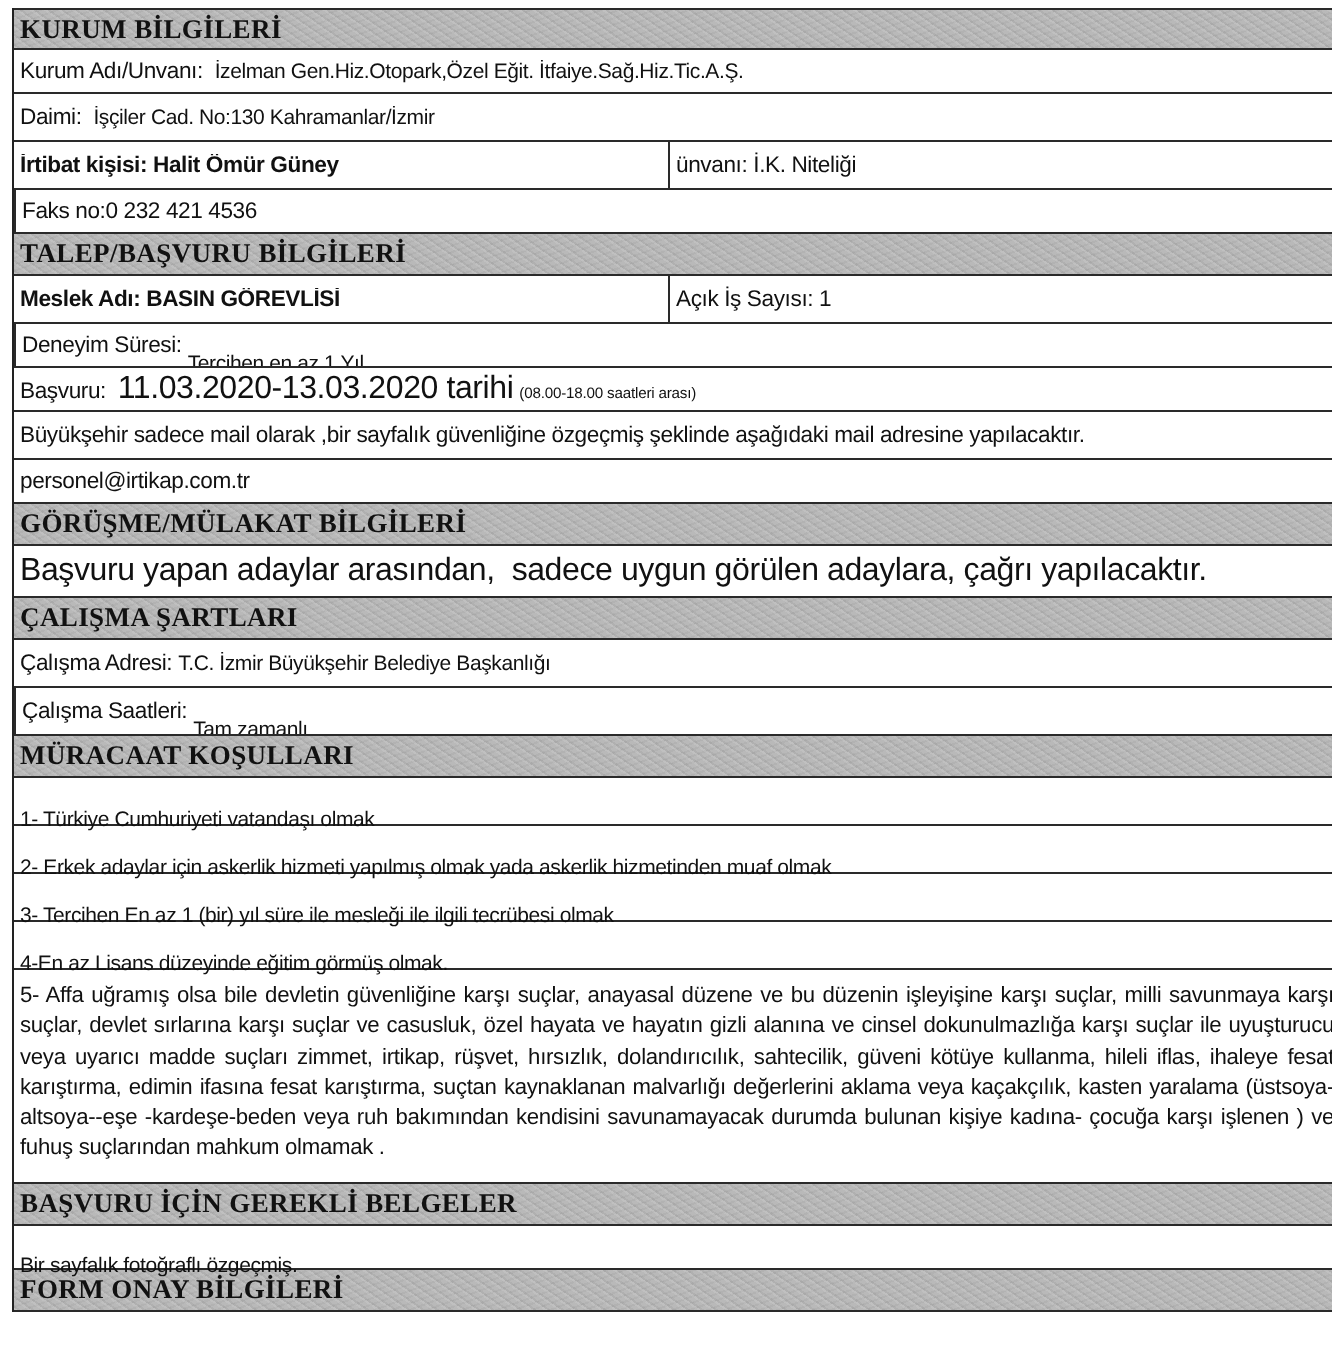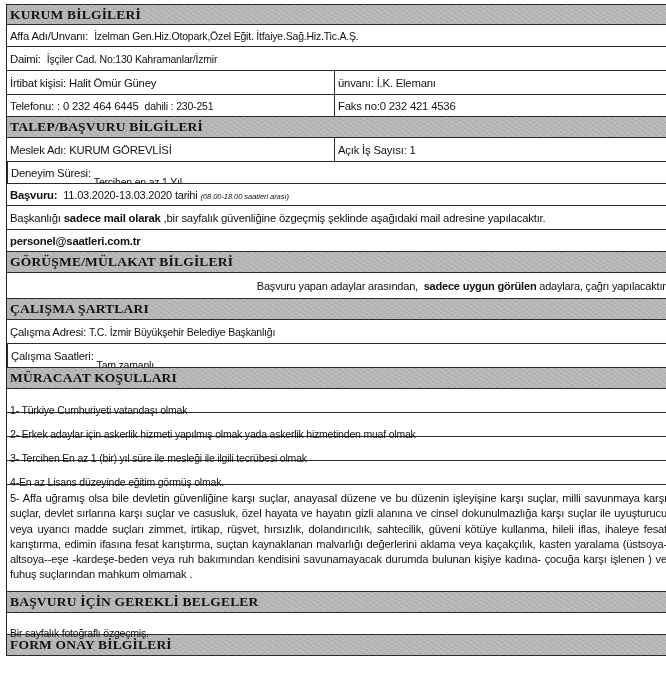--- a/index.html
+++ b/index.html
@@ -10,94 +10,88 @@
       font-family: "Liberation Sans", sans-serif;
       color: #111;
     }
     .row {
       display: flex; border-bottom: 1.5px solid #2a2a2a;
       box-sizing: border-box; align-items: center;
       font-size: 11.3px; letter-spacing: -0.2px;
     }
     .row.first { border-top: 1.5px solid #2a2a2a; }
     .cell { padding: 0 3px; box-sizing: border-box; white-space: nowrap; overflow: hidden; }
-    .cell.left { width: 327px; }
+    .cell.left { width: 327px; font-weight: bold; }
     .cell.right { flex: 1; border-left: 1.5px solid #2a2a2a; height: 100%; display: flex; align-items: center; }
     .cell.full { flex: 1; }
     .header {
       background: #b9b9b9;
       background-image:
         repeating-linear-gradient(35deg, rgba(255,255,255,0.10) 0 1px, rgba(0,0,0,0.05) 1px 2px, transparent 2px 4px),
         repeating-linear-gradient(-20deg, rgba(0,0,0,0.04) 0 1px, transparent 1px 3px);
       font-family: "Liberation Serif", serif; font-weight: bold;
       font-size: 13.5px; letter-spacing: 0.2px;
       height: 21px;
     }
     .h22 { height: 22px; }
     .h24 { height: 24px; }
     .h26 { height: 26px; }
-    .small { font-size: 7.6px; letter-spacing: -0.1px; font-style: italic; }
-    .b { font-weight: bold; }
+    .small { font-size: 7.6px; letter-spacing: -0.1px; }
+    .b { font-weight: normal; }
     .v { font-size: 10.5px; margin-top: 19px; }
     .para {
       font-size: 11.1px; line-height: 15.3px; text-align: justify;
       padding: 6px 4px 8px 3px; white-space: normal; letter-spacing: -0.15px;
     }
-    .big { font-size: 11px; text-align: right; }
+    .big { font-size: 16px; }
   </style>
 </head>
 <body>
 
 <div class="doc">
 
   <div class="row header first">
     <div class="cell full">KURUM BİLGİLERİ</div>
   </div>
   <div class="row h22">
     <div class="cell full">
-      <span>Affa Adı/Unvanı:</span>&nbsp;
+      <span>Kurum Adı/Unvanı:</span>&nbsp;
       <span class="v">İzelman Gen.Hiz.Otopark,Özel Eğit. İtfaiye.Sağ.Hiz.Tic.A.Ş.</span>
     </div>
   </div>
   <div class="row h24">
     <div class="cell full">
       <span>Daimi:</span>&nbsp;
       <span class="v">İşçiler Cad. No:130 Kahramanlar/İzmir</span>
     </div>
   </div>
   <div class="row h24">
     <div class="cell left">
       <span>İrtibat kişisi:</span>
       <span>Halit Ömür Güney</span>
     </div>
     <div class="cell right">
       <span>ünvanı:</span>&nbsp;
-      <span>İ.K. Elemanı</span>
+      <span>İ.K. Niteliği</span>
     </div>
   </div>
   <div class="row h22">
-    <div class="cell left">
-      <span>Telefonu: :</span>
-      <span>0 232 464 6445</span>&nbsp;
-      <span class="v">dahili :</span>
-      <span class="v">230-251</span>
-    </div>
     <div class="cell right">
       <span>Faks no:</span>
       <span>0 232 421 4536</span>
     </div>
   </div>
 
   <div class="row header">
     <div class="cell full">TALEP/BAŞVURU BİLGİLERİ</div>
   </div>
   <div class="row h24">
     <div class="cell left">
       <span>Meslek Adı:</span>
-      <span>KURUM GÖREVLİSİ</span>
+      <span>BASIN GÖREVLİSİ</span>
     </div>
     <div class="cell right">
       <span>Açık İş Sayısı:</span>&nbsp;
       <span>1</span>
     </div>
   </div>
   <div class="row h22">
     <div class="cell right">
       <span>Deneyim Süresi:</span>&nbsp;
       <span class="v">Tercihen en az 1 Yıl</span>
@@ -105,28 +99,28 @@
   </div>
   <div class="row h22">
     <div class="cell full">
       <span class="b">Başvuru:</span>&nbsp;
       <span class="big">11.03.2020-13.03.2020 tarihi</span>
       <span class="small">(08.00-18.00 saatleri arası)</span>
     </div>
   </div>
   <div class="row h24">
     <div class="cell full">
-      <span>Başkanlığı</span>
+      <span>Büyükşehir</span>
       <span class="b">sadece mail olarak</span>
       <span>,bir sayfalık güvenliğine özgeçmiş şeklinde aşağıdaki mail adresine yapılacaktır.</span>
     </div>
   </div>
   <div class="row h22">
     <div class="cell full">
-      <span class="b">personel@saatleri.com.tr</span>
+      <span class="b">personel@irtikap.com.tr</span>
     </div>
   </div>
 
   <div class="row header">
     <div class="cell full">GÖRÜŞME/MÜLAKAT BİLGİLERİ</div>
   </div>
   <div class="row h26">
     <div class="cell full big">
       <span>Başvuru yapan adaylar arasından,</span>&nbsp;
       <span class="b">sadece uygun görülen</span>

